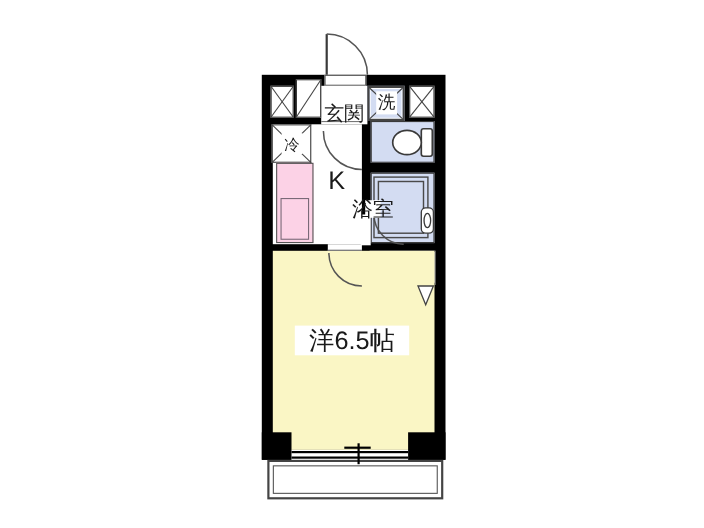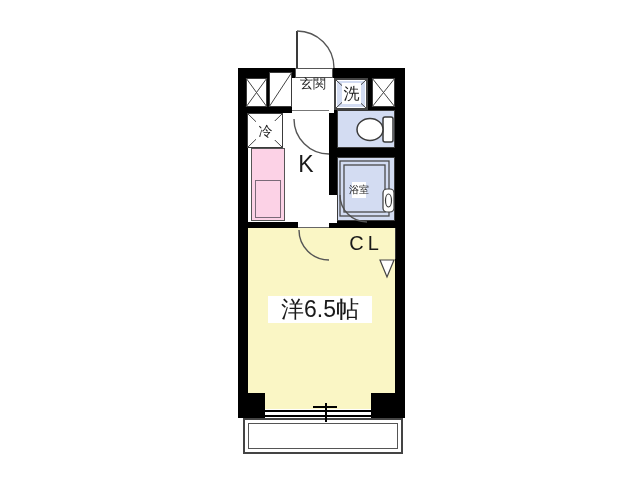--- a/index.html
+++ b/index.html
@@ -123,21 +123,20 @@
       <rect x="344" y="165" width="41" height="47"></rect>
     </g>
     <g stroke="#3a3a3a" stroke-width="1.2" fill="#ffffff">
       <rect x="383" y="189" width="11" height="23" rx="4"></rect>
       <ellipse cx="388.5" cy="200.5" rx="3" ry="6.5"></ellipse>
     </g>
 
     <polygon points="380,260 394,260 387,277" fill="#ffffff" stroke="#444" stroke-width="1.2"></polygon>
   </svg>
 
-  <div class="abs lbl z40" style="left:292px;top:75px;width:42px;height:16px;font-size:13px;">玄関</div>
+  <div class="abs lbl z40" style="left:292px;top:95px;width:42px;height:16px;font-size:18px;">玄関</div>
   <div class="abs lbl chip z40" style="left:342px;top:83px;width:19px;height:21px;font-size:16px;">洗</div>
   <div class="abs lbl chip z40" style="left:256px;top:121px;width:19px;height:19px;font-size:14px;">冷</div>
   <div class="abs lbl z40" style="left:292px;top:151px;width:28px;height:26px;font-size:23px;">K</div>
-  <div class="abs lbl chip z40" style="left:352px;top:182px;width:14px;height:16px;font-size:10px;">浴室</div>
-  <div class="abs lbl z40" style="left:336px;top:230px;width:60px;height:26px;font-size:20px;letter-spacing:4px;">CL</div>
+  <div class="abs lbl chip z40" style="left:332px;top:182px;width:14px;height:16px;font-size:19px;">浴室</div>
   <div class="abs lbl chip z40" style="left:268px;top:296px;width:104px;height:27px;font-size:23px;text-align:right;">洋6.5帖</div>
 
 </div>
 
 </body></html>

